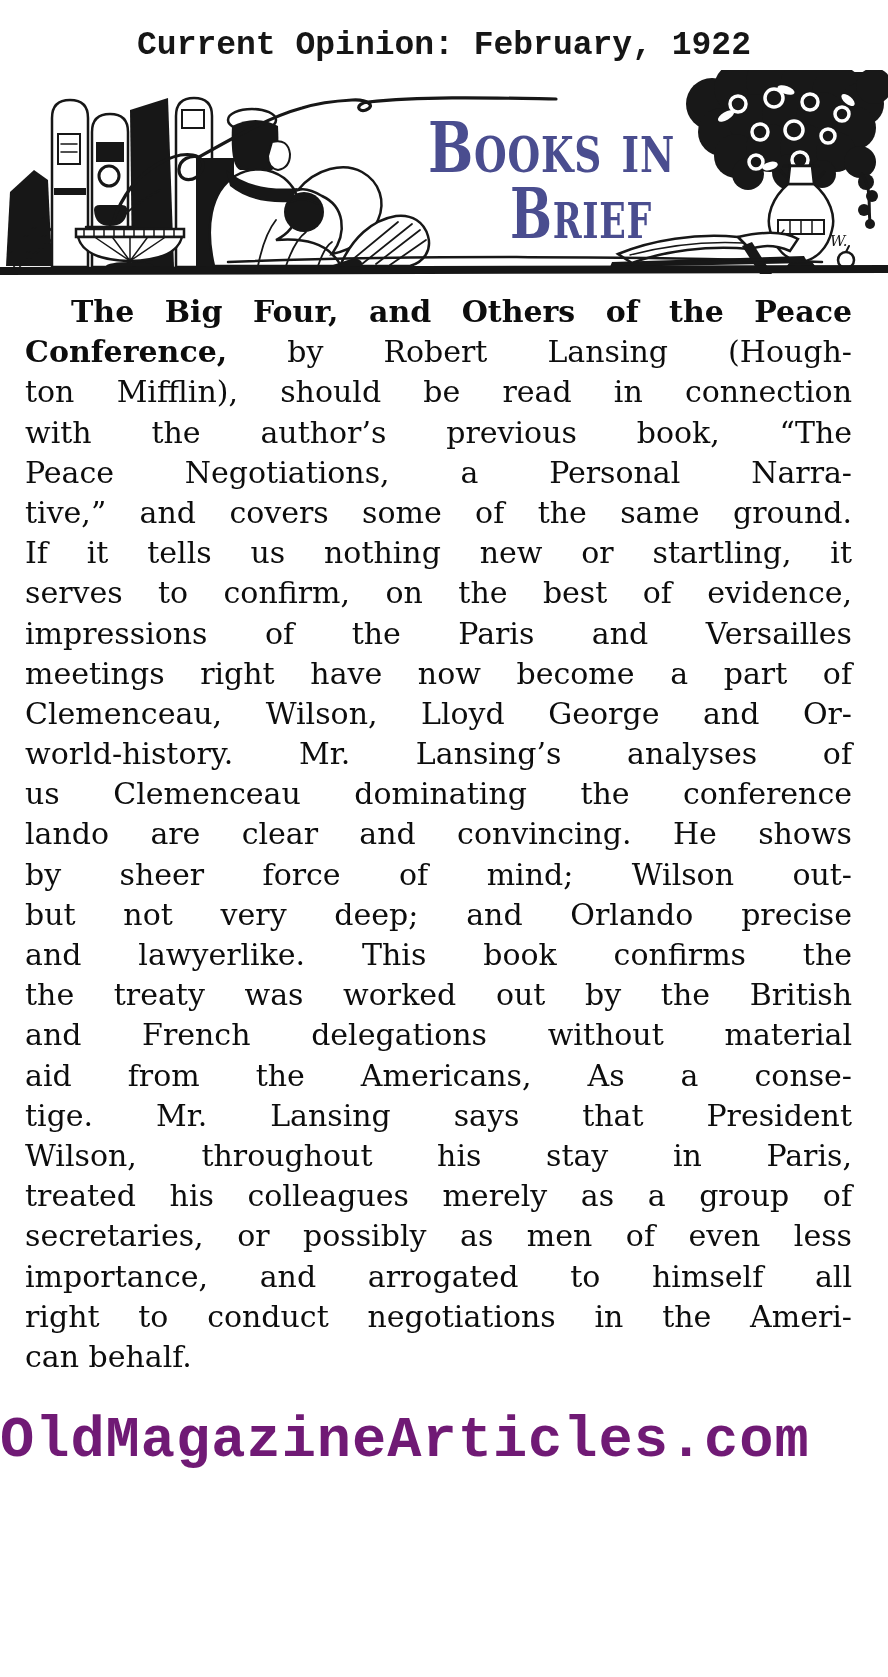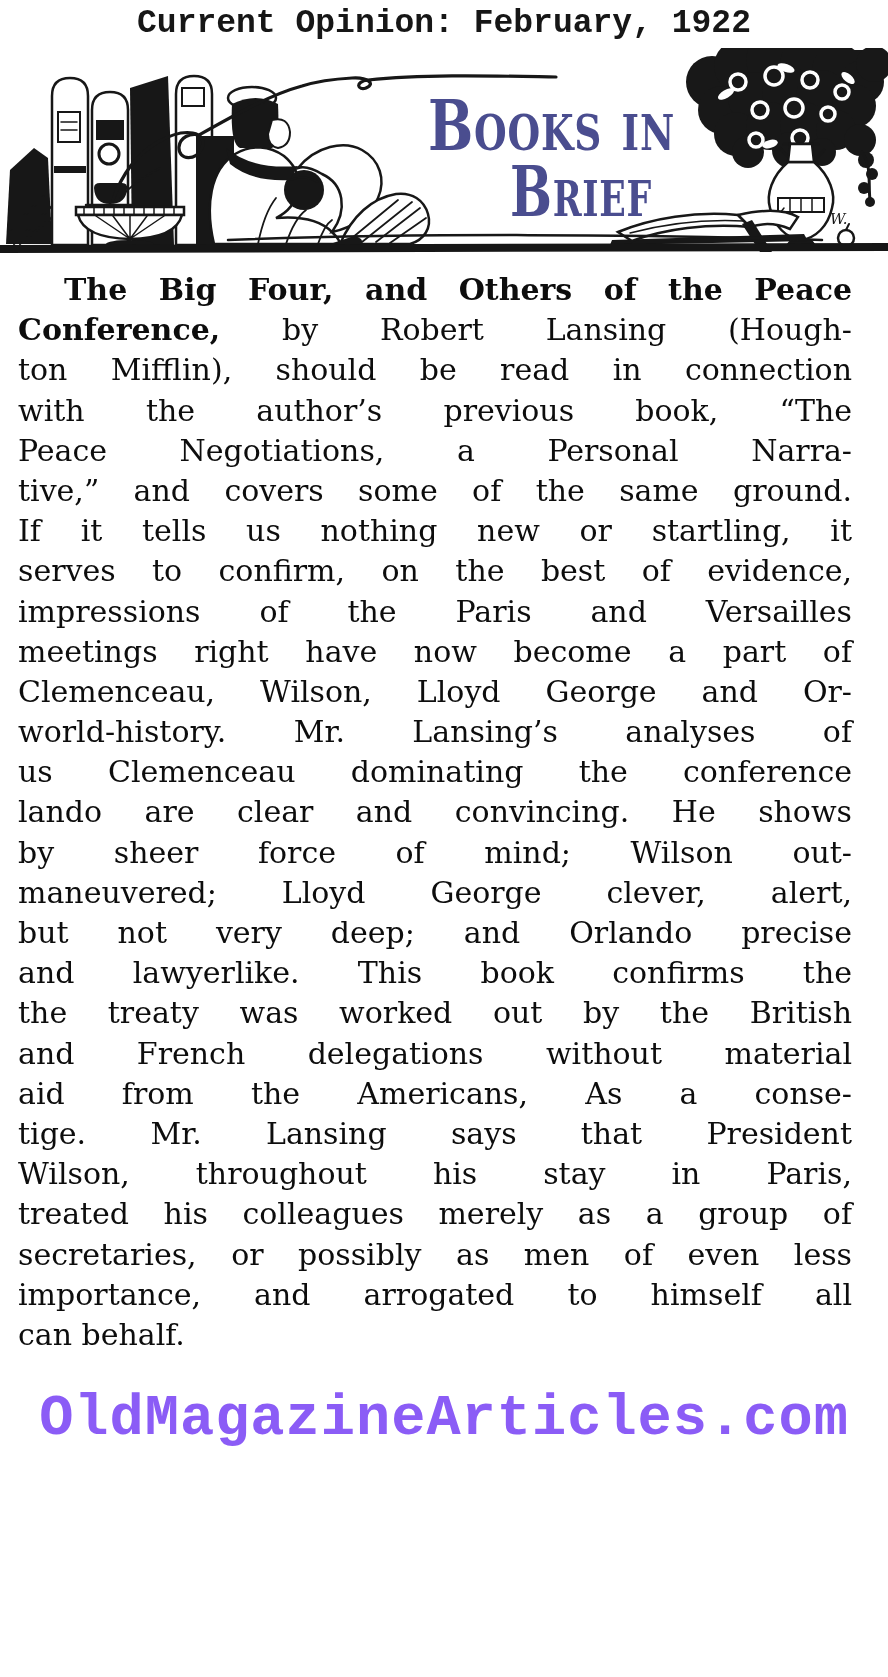--- a/index.html
+++ b/index.html
@@ -2,46 +2,46 @@
 <html><head>
 <meta charset="utf-8">
 <style>
   html,body{margin:0;padding:0;}
   body{
     width:888px;height:1677px;overflow:hidden;background:#ffffff;
     font-family:"DejaVu Serif", serif;color:#0e0e0e;
   }
   .page{width:888px;height:1677px;position:relative;}
   .masthead{
-    margin:0 auto;padding-top:4px;text-align:center;
+    margin:0 auto;padding-top:26px;text-align:center;
     font-family:"Liberation Mono", monospace;font-weight:bold;
     font-size:33px;line-height:40px;color:#161616;letter-spacing:0px;
   }
   .banner{display:block;margin-top:4px;}
   .banner .ink{stroke:#171717;fill:none;stroke-linecap:round;}
   .banner-title{
     font-family:"DejaVu Serif", serif;font-weight:bold;
     font-variant:small-caps;font-size:70px;letter-spacing:1px;
   }
   .artist-sig{font-family:"DejaVu Serif", serif;font-style:italic;font-size:15px;fill:#171717;}
   .article{
-    padding:16px 36px 0 18px;
+    padding:16px 36px 0 25px;
     font-size:30px;line-height:40.2px;color:#0d0d0d;
   }
   .tline{
     text-align:justify;text-align-last:justify;text-justify:inter-word;
     height:40.2px;overflow:visible;white-space:normal;
   }
   .tline.indent{padding-left:46px;}
   .tline.noj{text-align-last:left;}
   .b{font-weight:bold;}
   .footer{
-    margin-top:32px;text-align:center;
+    margin-top:32px;text-align:left;
     font-family:"Liberation Mono", monospace;font-weight:bold;
-    font-size:57px;letter-spacing:1px;color:#8b5cf6;
+    font-size:57px;letter-spacing:1px;color:#701a75;
   }
 </style>
 </head>
 <body>
 
 <div class="page">
 
   <div class="masthead">Current Opinion: February, 1922</div>
 
   <svg class="banner" width="888" height="206" viewBox="0 0 888 206" xmlns="http://www.w3.org/2000/svg">
@@ -179,29 +179,29 @@
       <div class="tline"><span>tive,” and covers some of the same ground.</span></div>
       <div class="tline"><span>If it tells us nothing new or startling, it</span></div>
       <div class="tline"><span>serves to confirm, on the best of evidence,</span></div>
       <div class="tline"><span>impressions of the Paris and Versailles</span></div>
       <div class="tline"><span>meetings right have now become a part of</span></div>
       <div class="tline"><span>Clemenceau, Wilson, Lloyd George and Or-</span></div>
       <div class="tline"><span>world-history. Mr. Lansing’s analyses of</span></div>
       <div class="tline"><span>us Clemenceau dominating the conference</span></div>
       <div class="tline"><span>lando are clear and convincing. He shows</span></div>
       <div class="tline"><span>by sheer force of mind; Wilson out-</span></div>
-      <div class="tline"><span>maneuvered; Lloyd George clever, alert,</span></div>
       <div class="tline"><span>but not very deep; and Orlando precise</span></div>
       <div class="tline"><span>and lawyerlike. This book confirms the</span></div>
       <div class="tline"><span>the treaty was worked out by the British</span></div>
       <div class="tline"><span>and French delegations without material</span></div>
       <div class="tline"><span>aid from the Americans, As a conse-</span></div>
       <div class="tline"><span>tige. Mr. Lansing says that President</span></div>
       <div class="tline"><span>Wilson, throughout his stay in Paris,</span></div>
       <div class="tline"><span>treated his colleagues merely as a group of</span></div>
       <div class="tline"><span>secretaries, or possibly as men of even less</span></div>
       <div class="tline"><span>importance, and arrogated to himself all</span></div>
+      <div class="tline"><span>right to conduct negotiations in the Ameri-</span></div>
       <div class="tline noj"><span>can behalf.</span></div>
     </div>
 
   <div class="footer">OldMagazineArticles.com</div>
 
 </div>
 
 </body></html>

